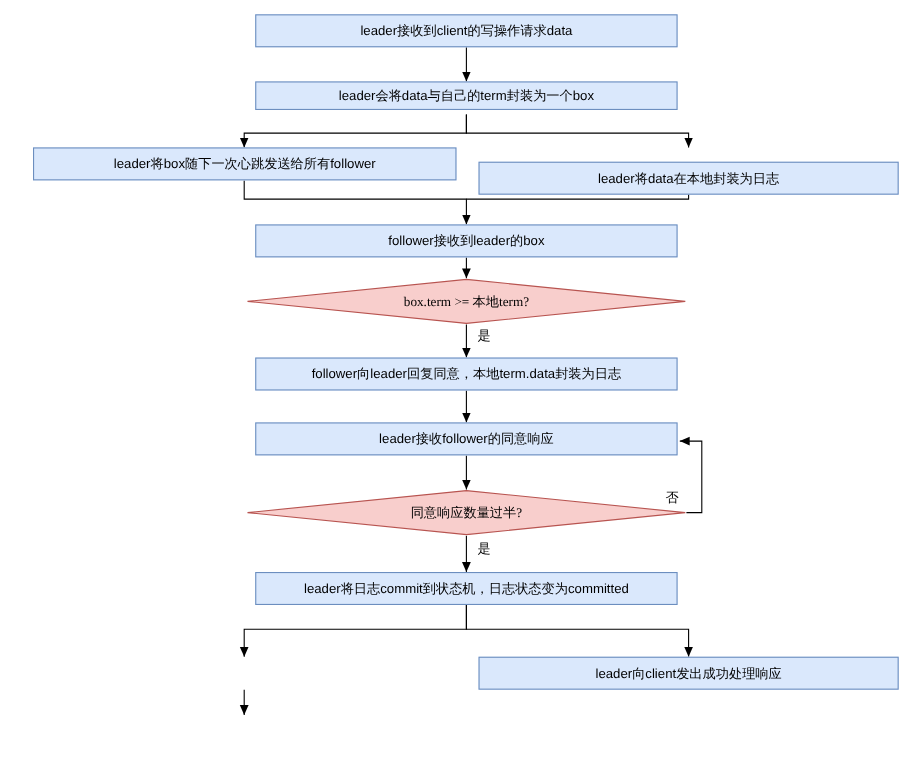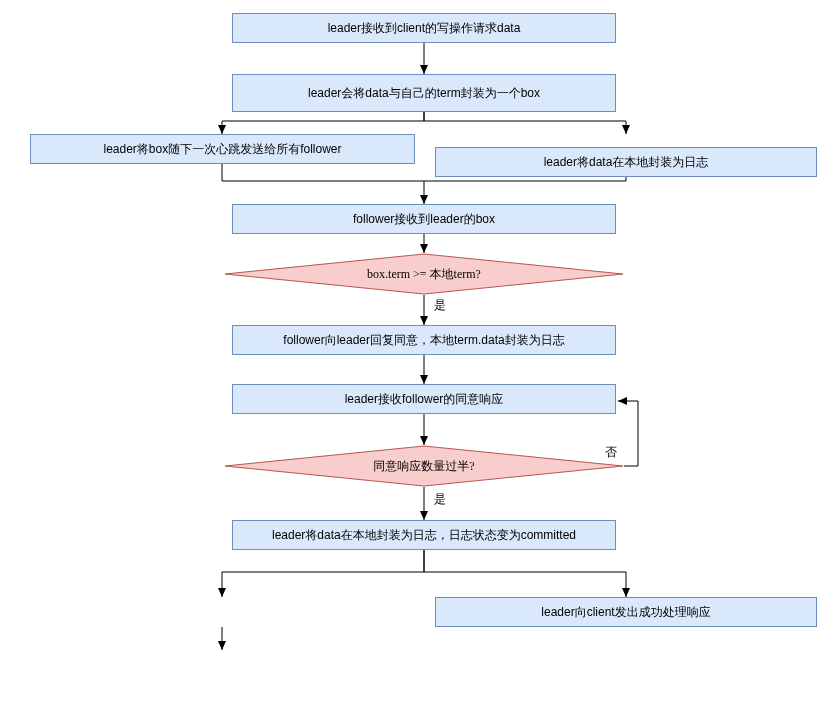--- a/index.html
+++ b/index.html
@@ -75,21 +75,21 @@
       <path d="M424,550 V572 H222 V597" marker-end="url(#arw)"></path>
       <path d="M424,550 V572 H626 V597" marker-end="url(#arw)"></path>
       <path d="M222,627 V650" marker-end="url(#arw)"></path>
     </g>
   </svg>
 
   <div class="node process" style="left:232px;top:13px;width:384px;height:30px">
     <span>leader接收到client的写操作请求data</span>
   </div>
 
-  <div class="node process" style="left:232px;top:74px;width:384px;height:38px">
+  <div class="node process" style="left:232px;top:74px;width:384px;height:26px">
     <span>leader会将data与自己的term封装为一个box</span>
   </div>
 
   <div class="node process" style="left:30px;top:134px;width:385px;height:30px">
     <span>leader将box随下一次心跳发送给所有follower</span>
   </div>
 
   <div class="node process" style="left:435px;top:147px;width:382px;height:30px">
     <span>leader将data在本地封装为日志</span>
   </div>
@@ -114,21 +114,21 @@
   </div>
 
   <div class="node decision" style="left:224px;top:445px;width:400px;height:42px">
     <svg viewBox="0 0 400 42" preserveAspectRatio="none">
       <polygon points="200,1 399,21 200,41 1,21" fill="#f8cecc" stroke="#b85450" stroke-width="1"></polygon>
     </svg>
     <span class="dlabel">同意响应数量过半?</span>
   </div>
 
   <div class="node process" style="left:232px;top:520px;width:384px;height:30px">
-    <span>leader将data在本地封装为日志，日志状态变为committed</span>
+    <span>leader将日志commit到状态机，日志状态变为committed</span>
   </div>
 
 
   <div class="node process" style="left:435px;top:597px;width:382px;height:30px">
     <span>leader向client发出成功处理响应</span>
   </div>
 
 
   <div class="edge-label" style="left:433px;top:297px">是</div>
   <div class="edge-label" style="left:433px;top:491px">是</div>

